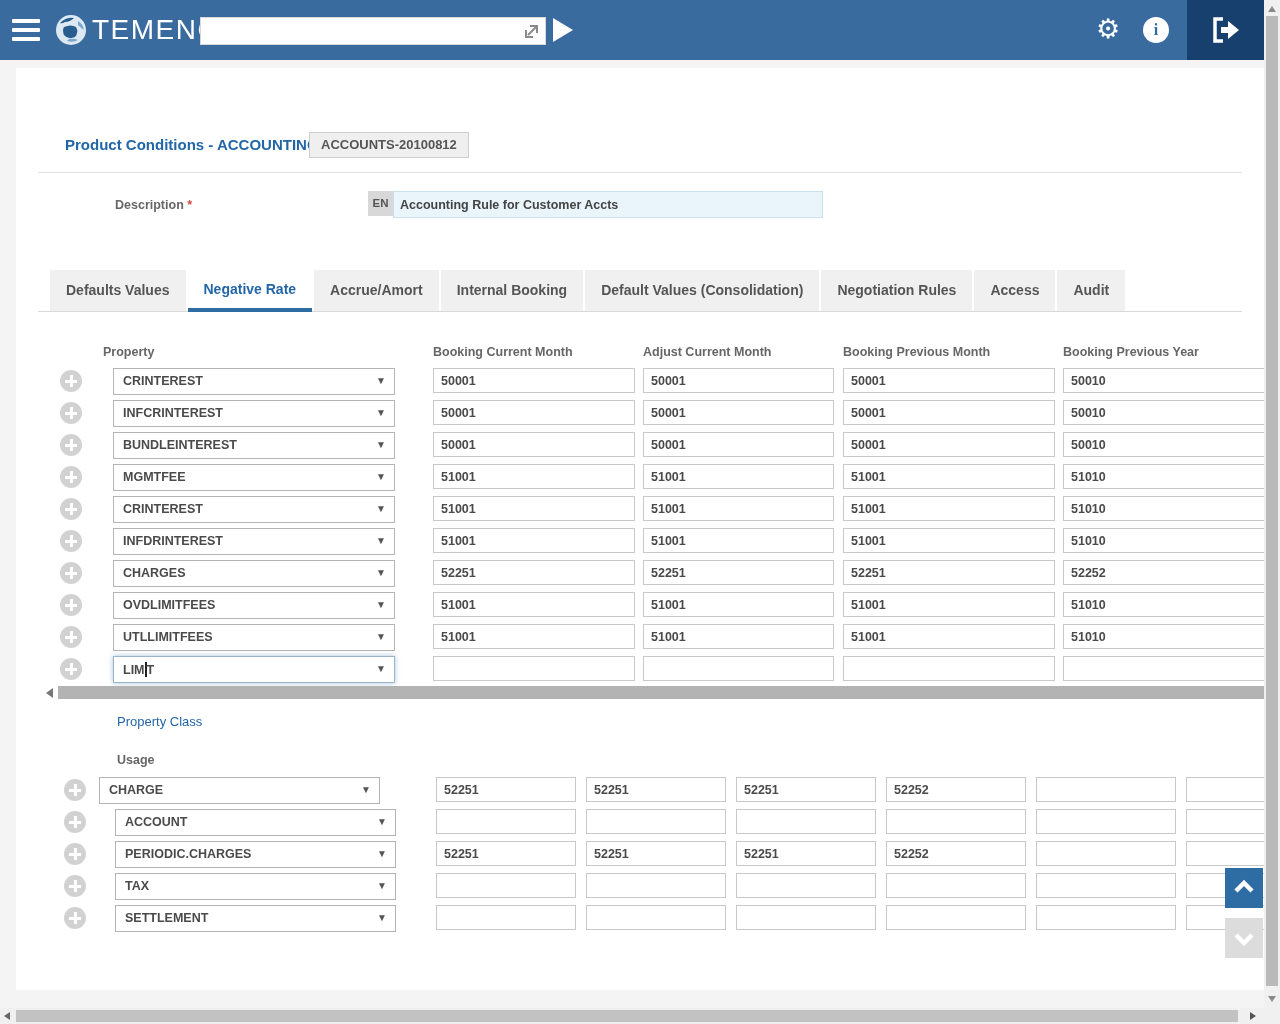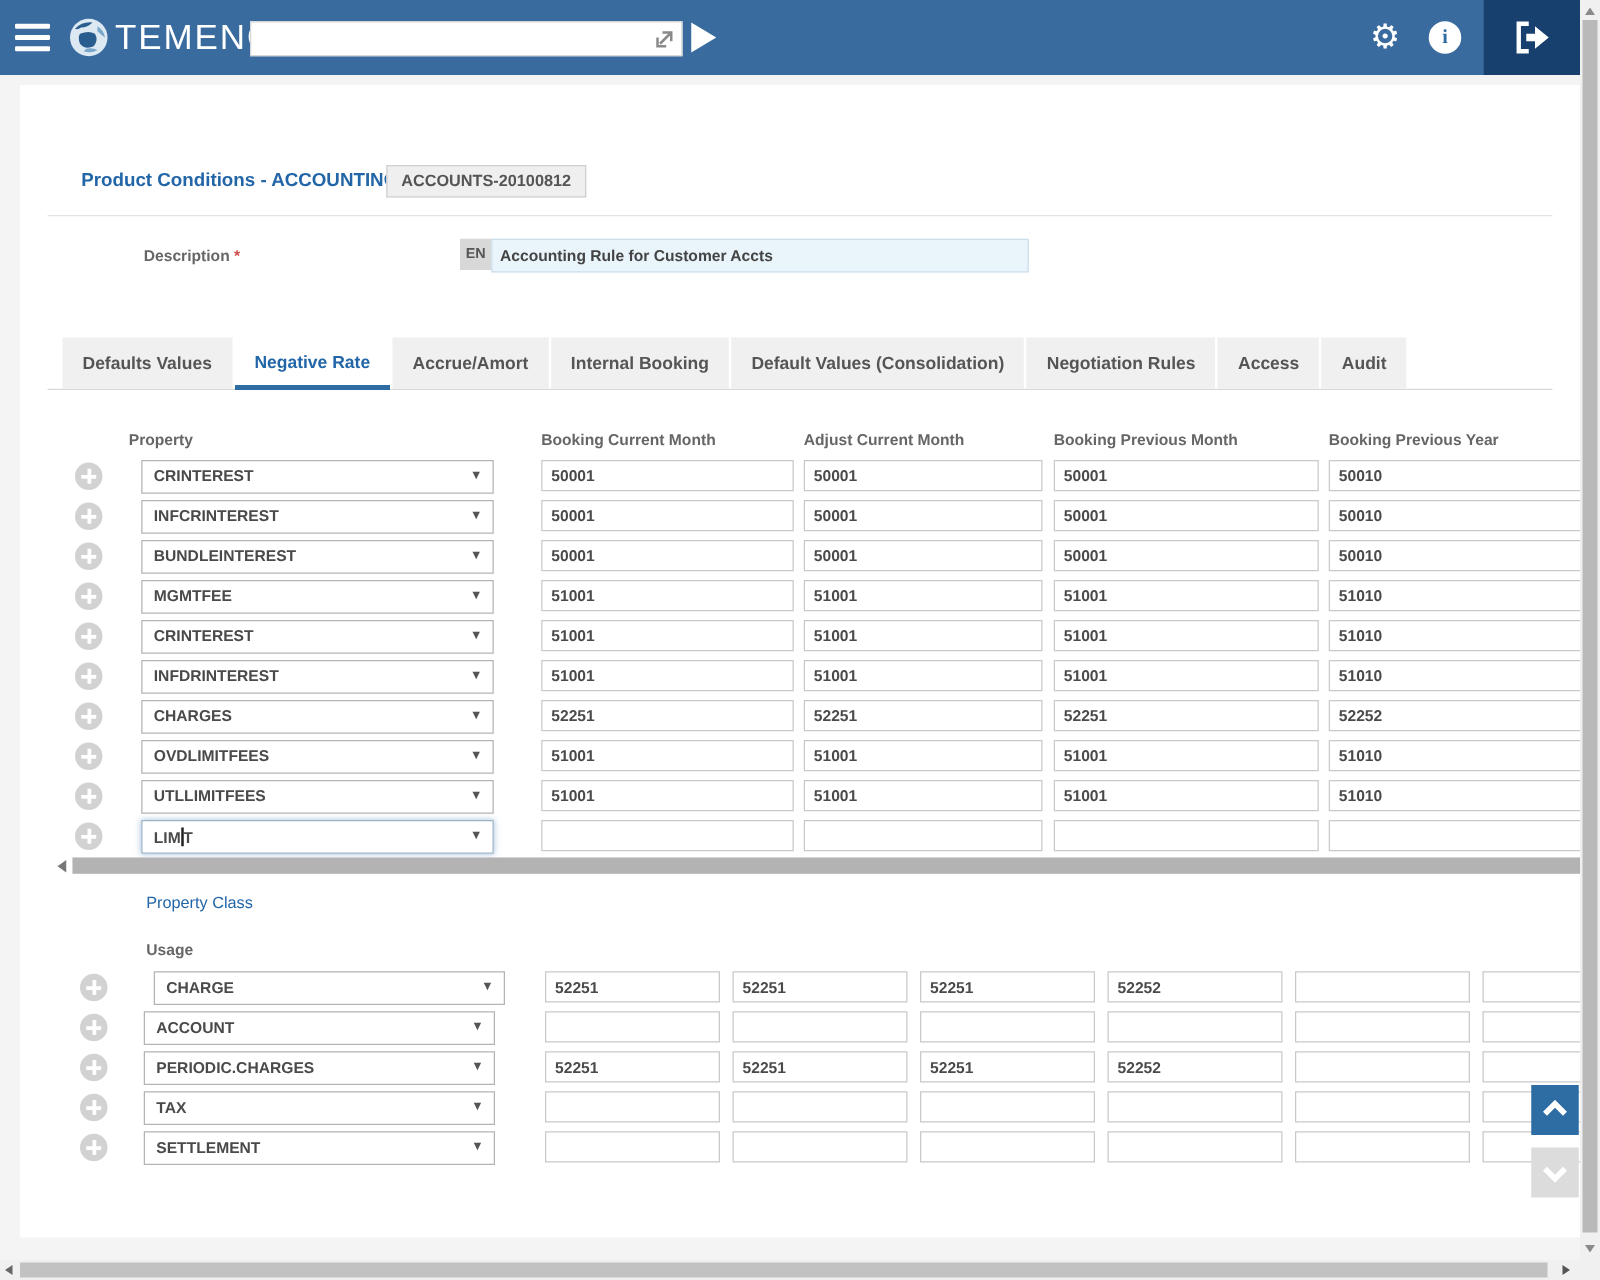--- a/index.html
+++ b/index.html
@@ -262,21 +262,21 @@
     <div class="sec-arrow-left"></div>
     <div class="sec-scroll">
         <div class="thumb"></div>
       </div>
 
     <div class="section-title">Property Class</div>
     <div class="usage-label">Usage</div>
 
     <div class="grid-row" style="top:709px;">
       <div class="plus" style="left:48px;top:2px;"></div>
-      <div class="dd" style="left:107px;width:279px;">
+      <div class="dd" style="left:83px;width:279px;">
           <span class="dd-t">CHARGE</span>
           <span class="dd-a">▼</span>
         </div>
       <input class="cell" style="left: 420px; width: 131px;" value="52251">
       <input class="cell" style="left: 570px; width: 131px;" value="52251">
       <input class="cell" style="left: 720px; width: 131px;" value="52251">
       <input class="cell" style="left: 870px; width: 131px;" value="52252">
       <input class="cell" style="left: 1020px; width: 131px;">
       <input class="cell" style="left: 1170px; width: 131px;">
     </div>

